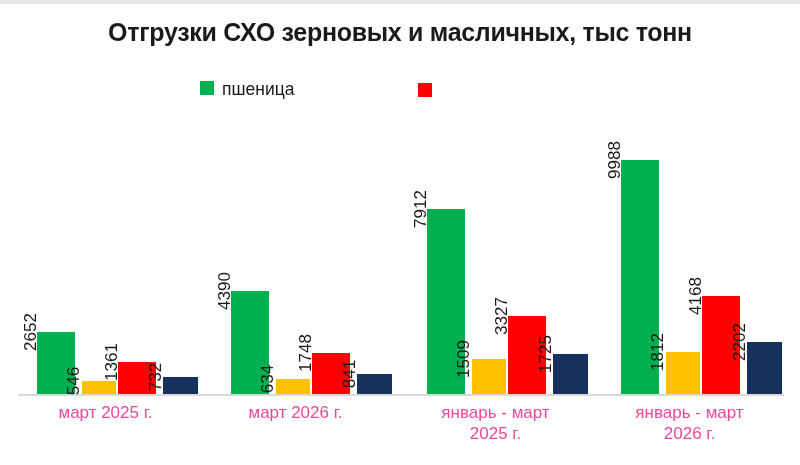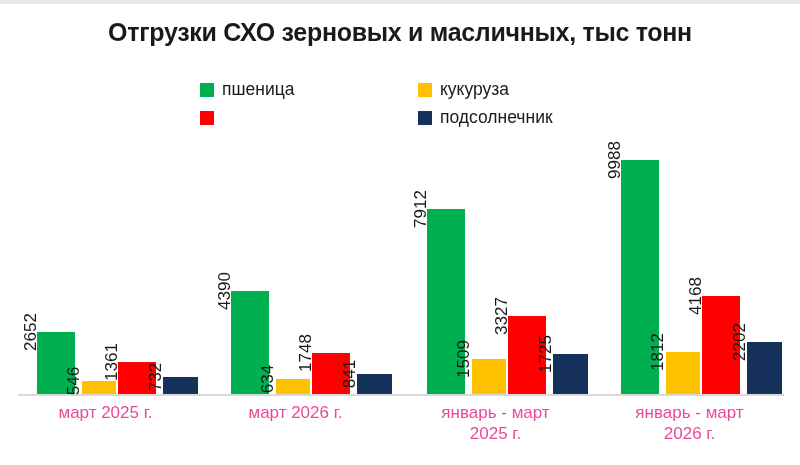--- a/index.html
+++ b/index.html
@@ -44,21 +44,21 @@
     left: 200px;
     top: 76px;
     width: 420px;
     display: grid;
     grid-template-columns: 218px 200px;
     grid-auto-rows: 28px;
     align-items: center;
   }
   .legend-item {
     display: flex;
-    align-items: center;
+    align-items: flex-start;
     gap: 8px;
   }
   .legend-swatch {
     width: 14px;
     height: 14px;
     flex: 0 0 14px;
     display: block;
   }
   .legend-label {
     font-size: 17.5px;
@@ -119,29 +119,21 @@
   <div class="top-band"></div>
 
   <div class="chart-title">Отгрузки СХО зерновых и масличных, тыс тонн</div>
 
   <div class="legend">
     <div class="legend-item">
       <span class="legend-swatch" style="background:#00b050"></span>
       <span class="legend-label">пшеница</span>
     </div>
     <div class="legend-item">
-      <span class="legend-swatch" style="background:#ffc000"></span>
-      <span class="legend-label">кукуруза</span>
-    </div>
-    <div class="legend-item">
       <span class="legend-swatch" style="background:#ff0000"></span>
-    </div>
-    <div class="legend-item">
-      <span class="legend-swatch" style="background:#16325c"></span>
-      <span class="legend-label">подсолнечник</span>
     </div>
   </div>
 
   <div class="plot" id="plot">
     <div class="axis-line"></div>
   <div class="bar" style="left: 37px; width: 38px; height: 62px; background: rgb(0, 176, 80);">
         <div class="bar-value">
           <span>2652</span>
         </div>
       </div>

